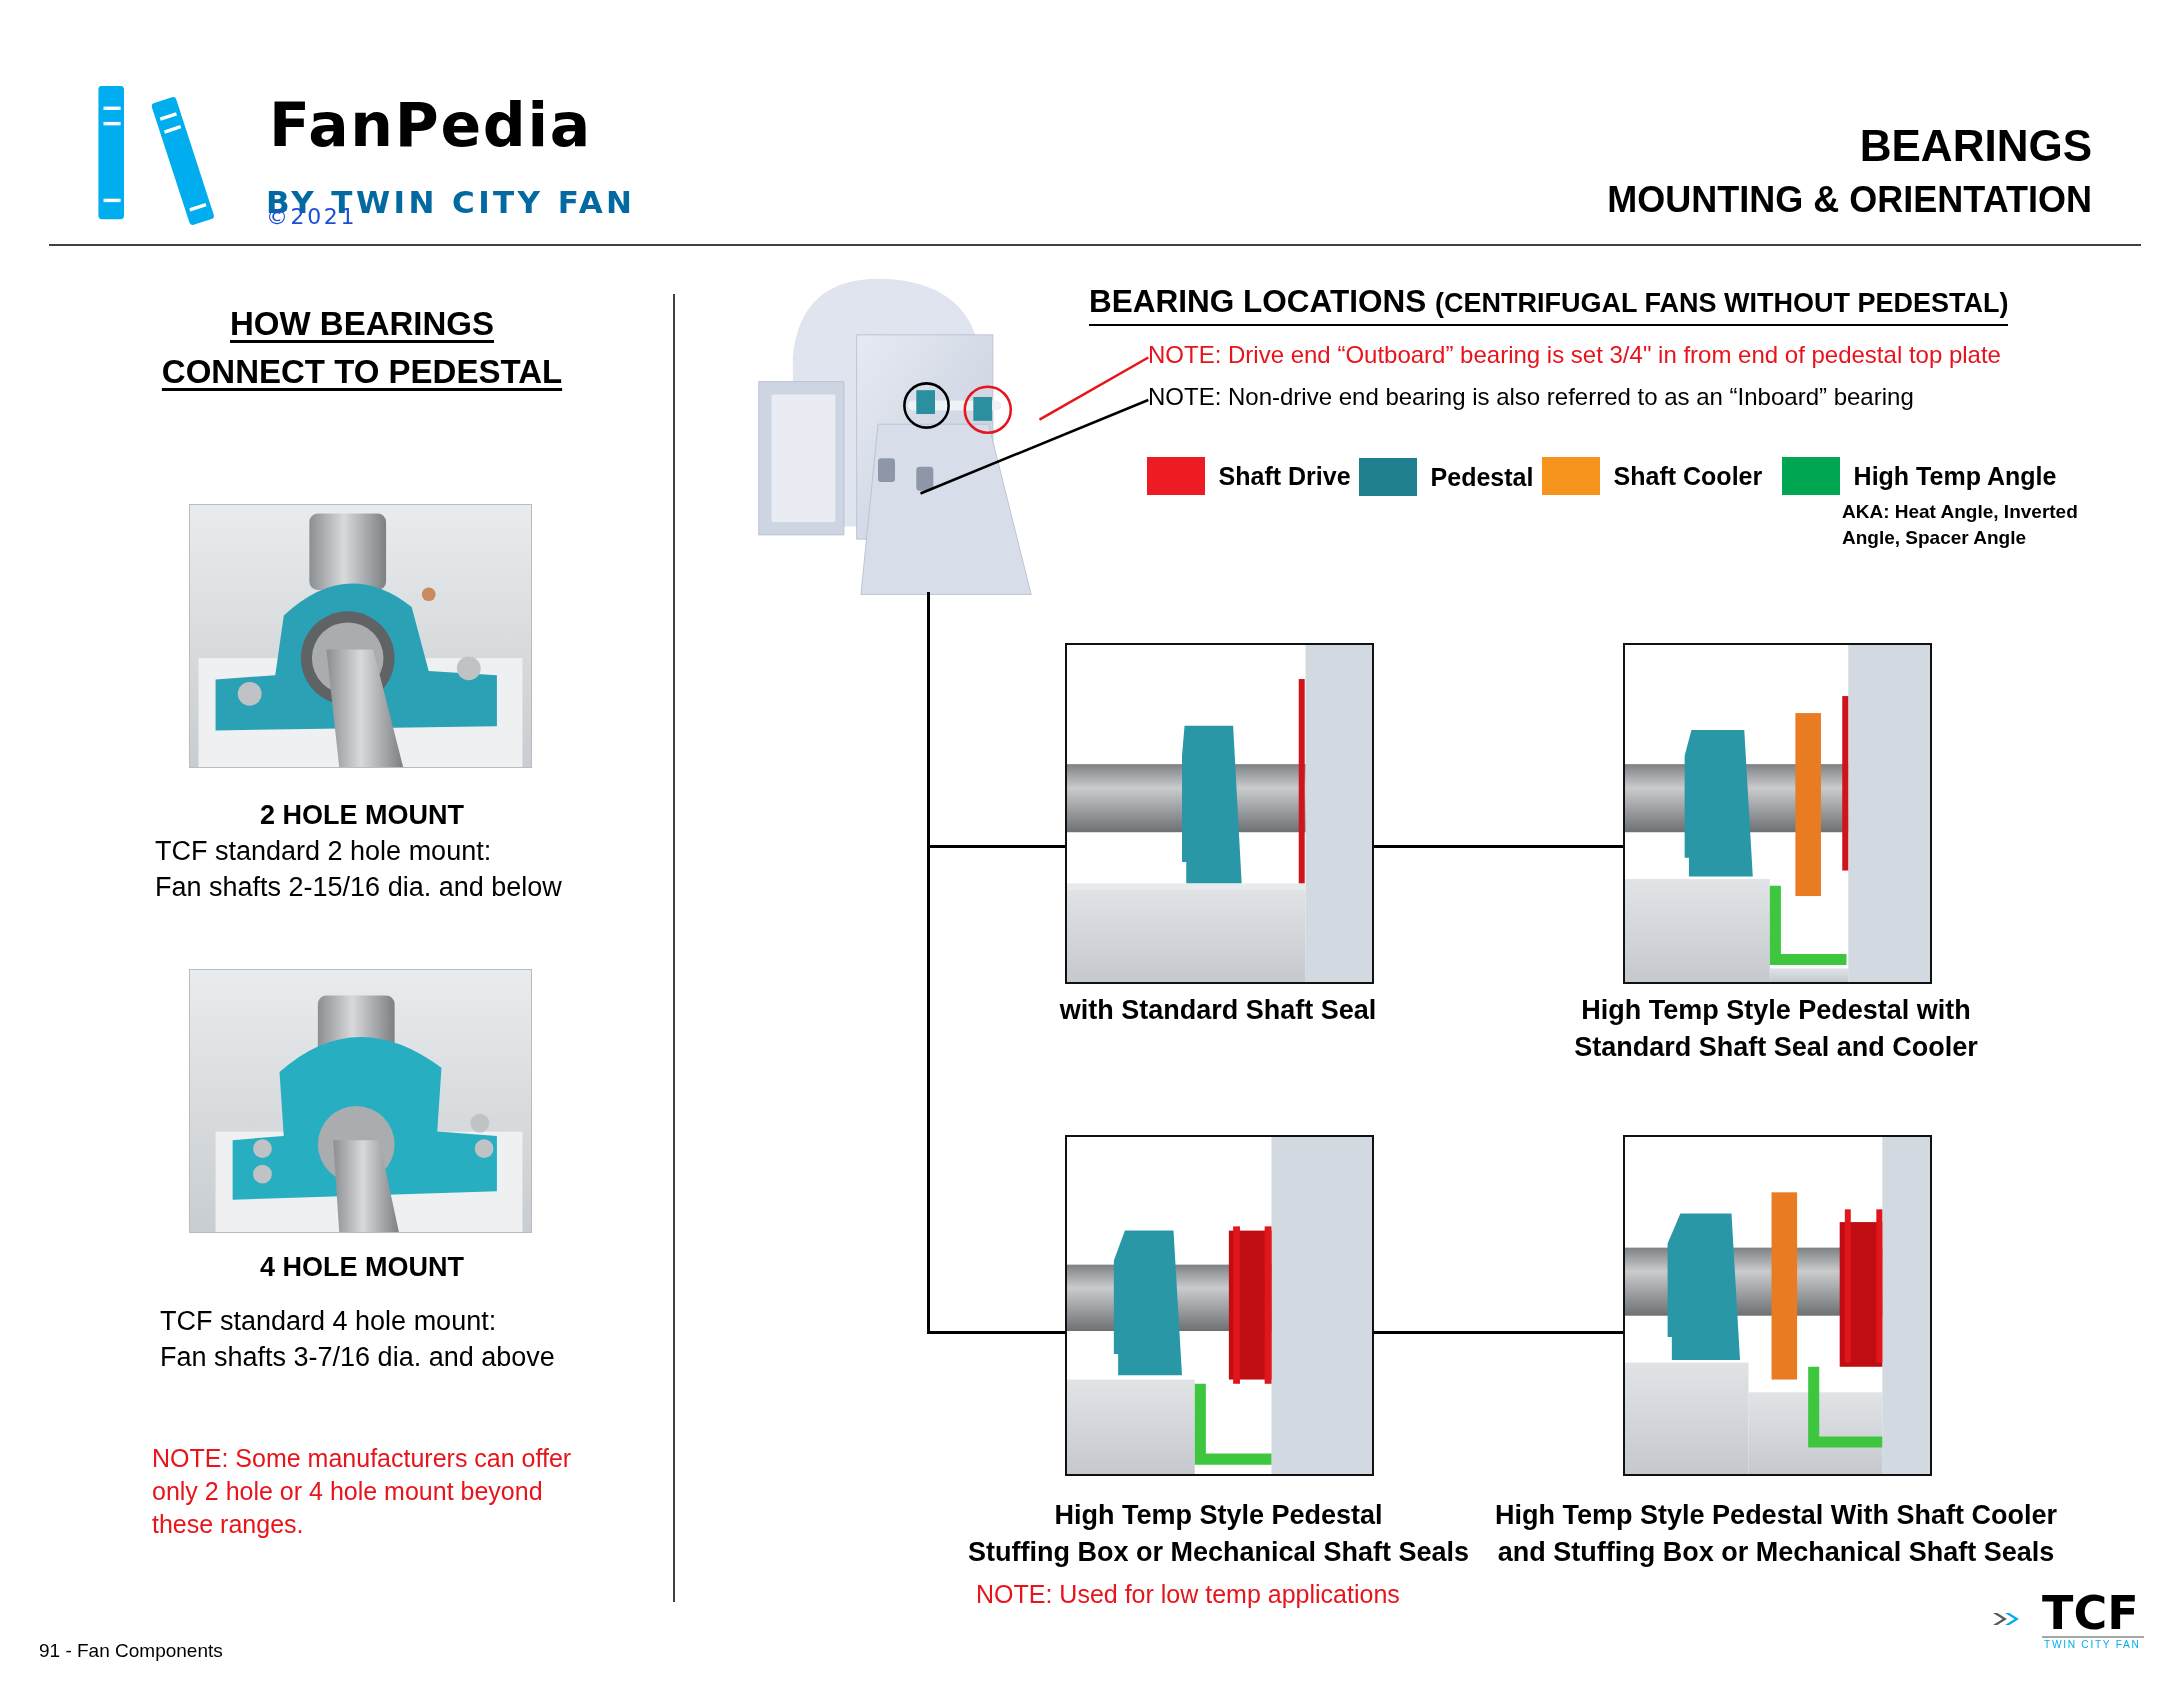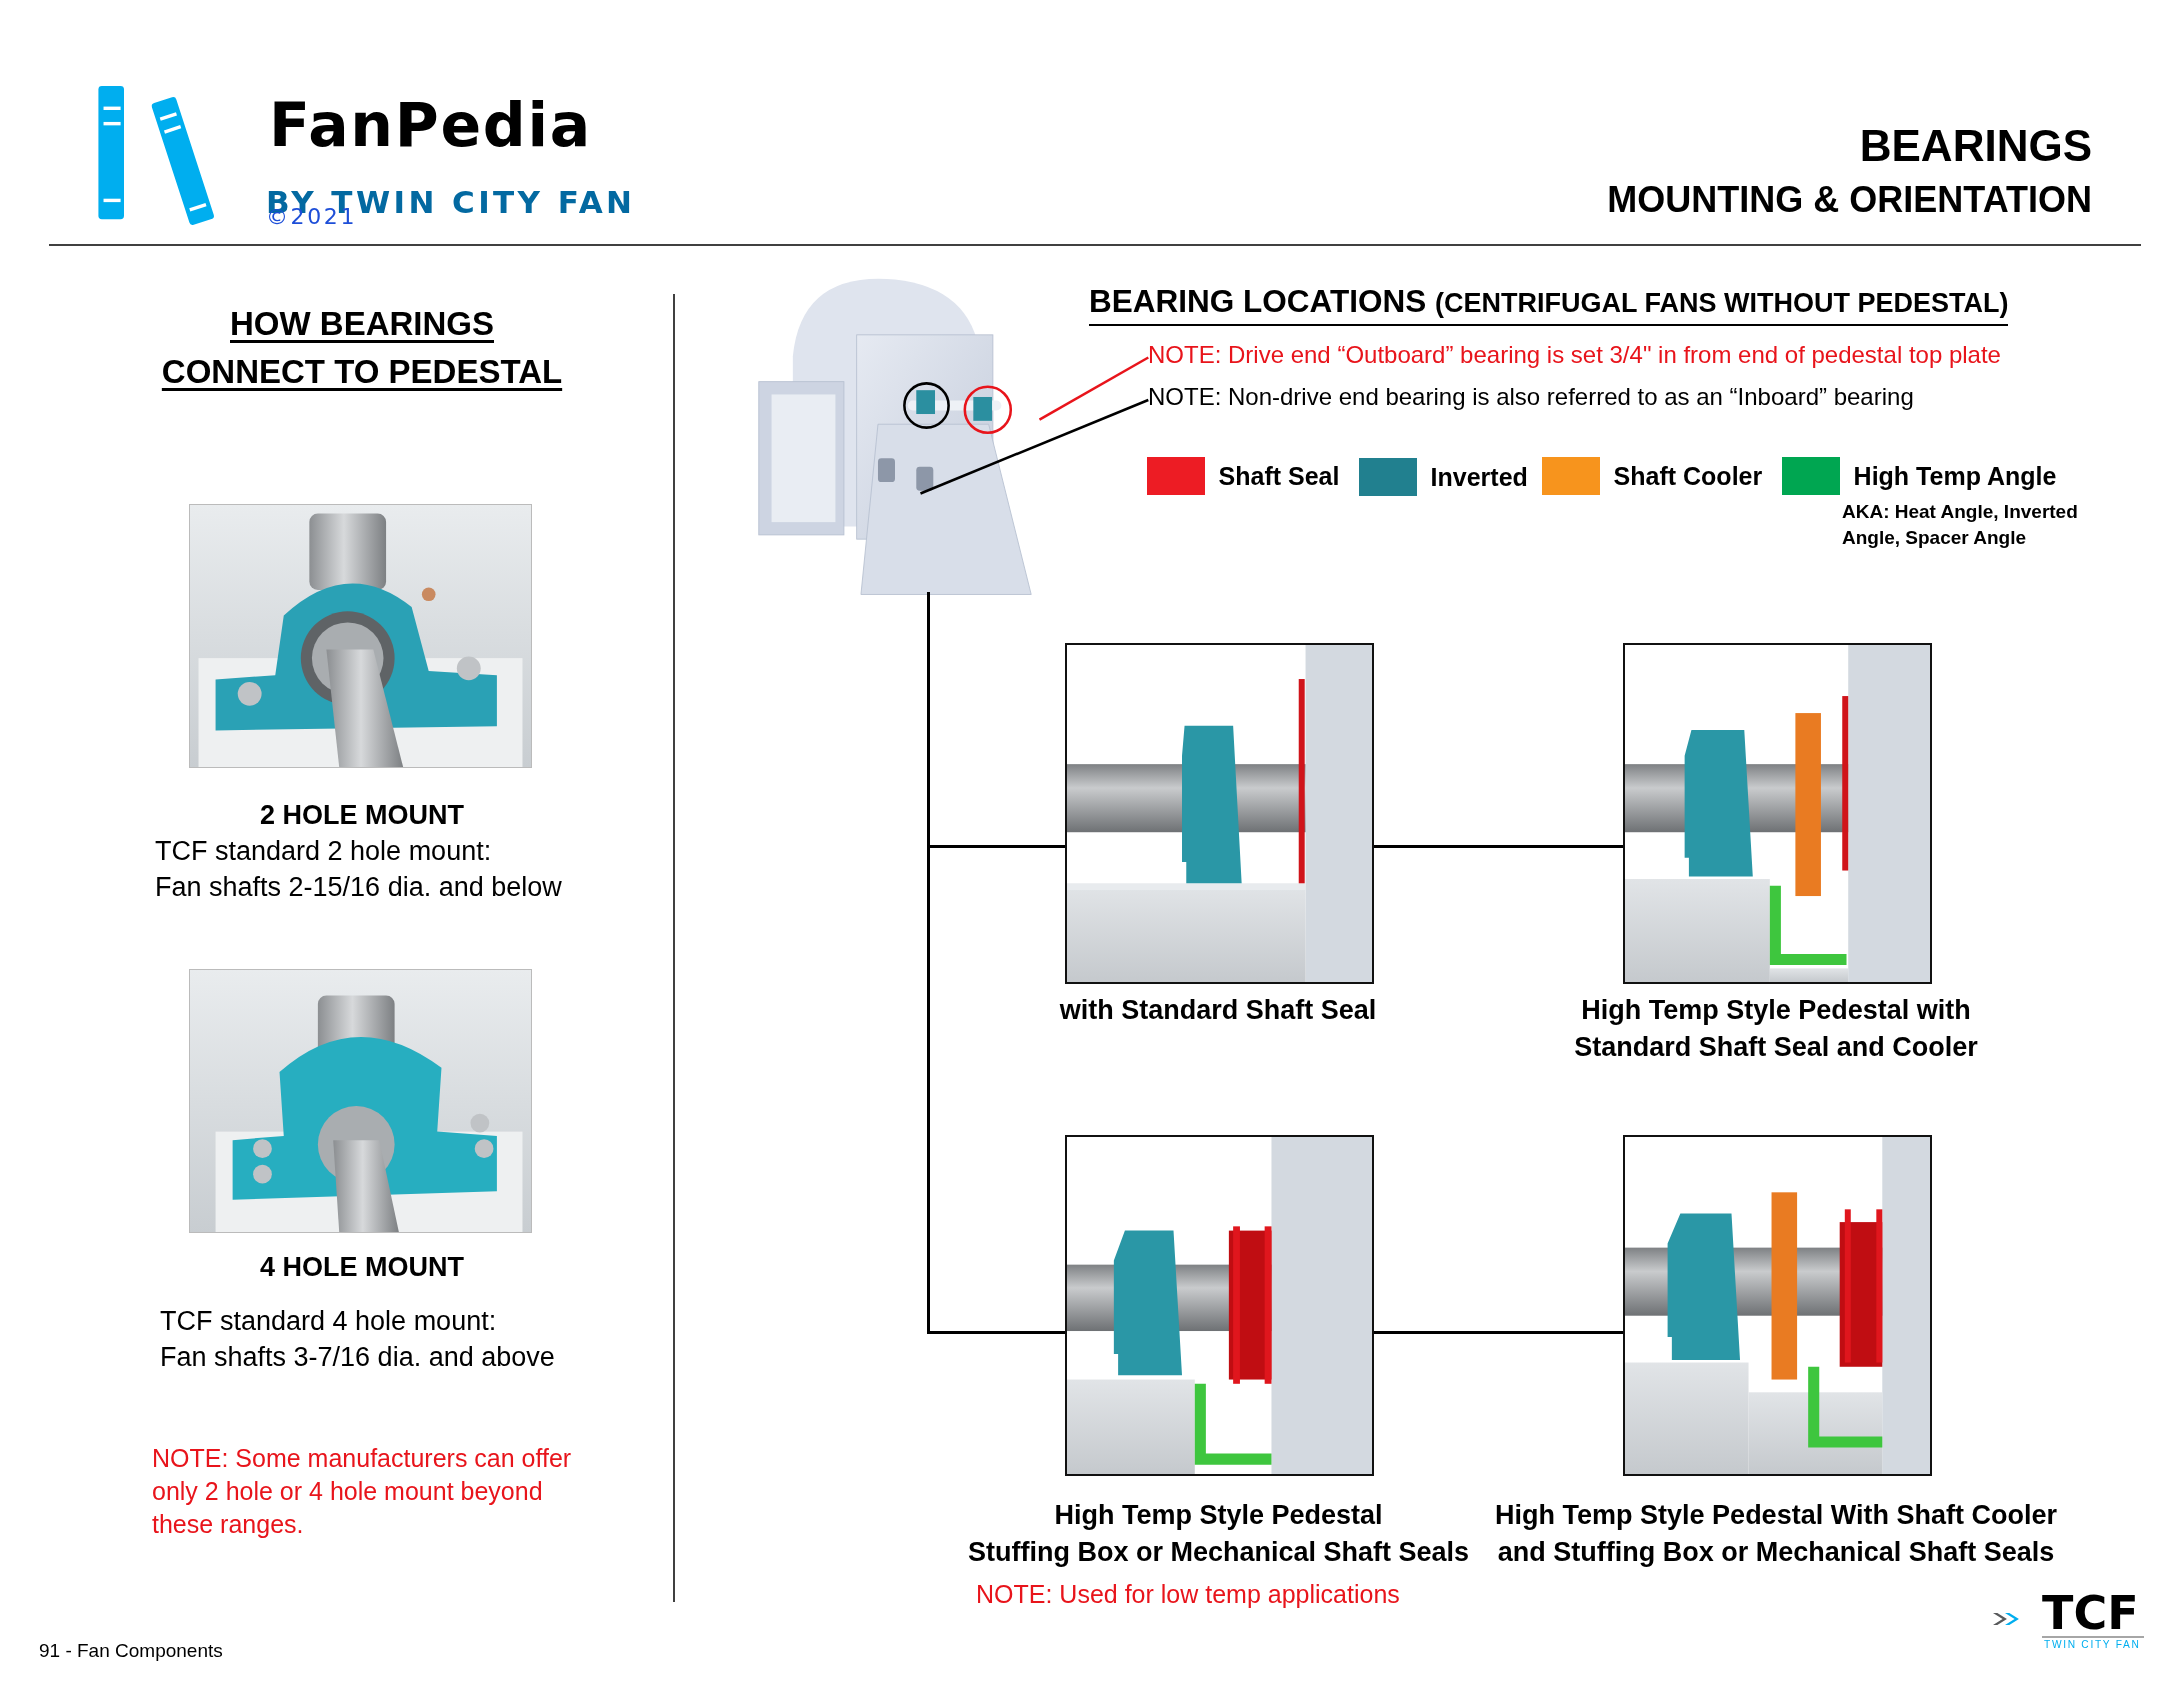--- a/index.html
+++ b/index.html
@@ -154,25 +154,25 @@
 
 <div class="abs locs-title">
   <span>BEARING LOCATIONS</span>
   <span class="sub">(CENTRIFUGAL FANS WITHOUT PEDESTAL)</span>
 </div>
 <div class="abs note1 red">NOTE: Drive end “Outboard” bearing is set 3/4" in from end of pedestal top plate</div>
 <div class="abs note2">NOTE: Non-drive end bearing is also referred to as an “Inboard” bearing</div>
 
 <div class="abs legend-item" style="left:1147px;top:457px;">
   <div class="swatch" style="background:#ED1C24;"></div>
-  <span>Shaft Seal</span>
+  <span>Shaft Drive</span>
 </div>
 <div class="abs legend-item" style="left:1359px;top:458px;">
   <div class="swatch" style="background:#21808F;"></div>
-  <span>Inverted</span>
+  <span>Pedestal</span>
 </div>
 <div class="abs legend-item" style="left:1542px;top:457px;">
   <div class="swatch" style="background:#F7941D;"></div>
   <span>Shaft Cooler</span>
 </div>
 <div class="abs legend-item" style="left:1782px;top:457px;">
   <div class="swatch" style="background:#00A651;"></div>
   <span>High Temp Angle</span>
 </div>
 <div class="abs aka">

